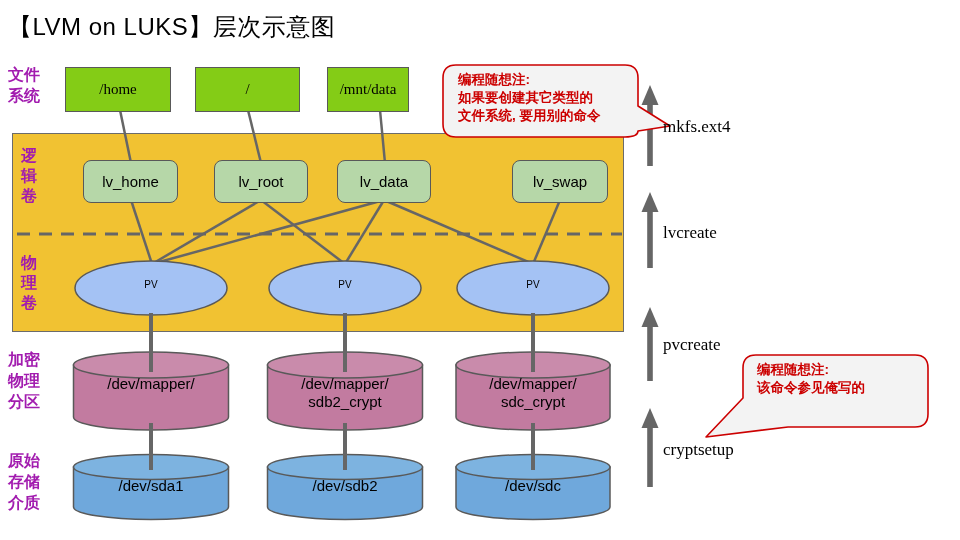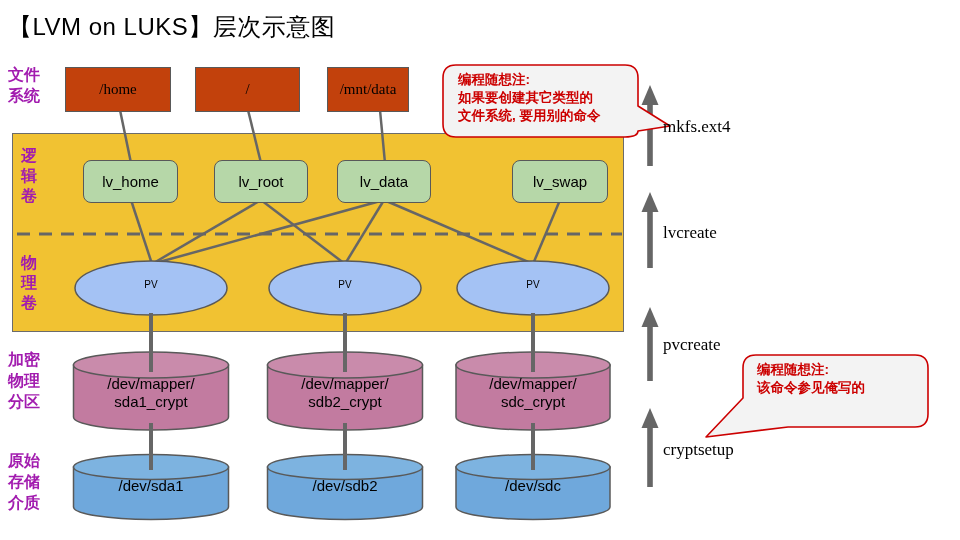--- a/index.html
+++ b/index.html
@@ -11,21 +11,21 @@
   .abs{position:absolute;}
   .page-title{
     left:8px;top:11px;font-size:24px;letter-spacing:0.5px;color:#000;white-space:nowrap;
   }
   .row-label{font-weight:bold;font-size:16px;line-height:21px;color:#a21caf;white-space:nowrap;}
   .vg-box{
     left:12px;top:133px;width:612px;height:199px;background:#f1c232;
     border:1.5px solid #6b6b6b;box-sizing:border-box;
   }
   .fs-box{
-    top:67px;height:45px;background:#c2410c;border:1.5px solid #595959;box-sizing:border-box;
+    top:67px;height:45px;background:#84cc16;border:1.5px solid #595959;box-sizing:border-box;
     display:flex;align-items:center;justify-content:center;
     font-family:"Liberation Serif", serif;font-size:15px;color:#000;
   }
   .lv-box{
     top:160px;height:43px;background:#b6d7a8;border:1.5px solid #595959;border-radius:8px;
     box-sizing:border-box;display:flex;align-items:center;justify-content:center;
     font-size:15px;color:#000;
   }
   .pv-label{top:279px;width:60px;text-align:center;font-size:10px;color:#000;}
   .cyl-label{ text-align:center;font-size:15px;line-height:18px;color:#000;}
@@ -167,21 +167,20 @@
   <div class="abs lv-box" style="left:512px;width:96px;">
     <span>lv_swap</span>
   </div>
 
   <div class="abs pv-label" style="left:121px;">PV</div>
   <div class="abs pv-label" style="left:315px;">PV</div>
   <div class="abs pv-label" style="left:503px;">PV</div>
 
   <div class="abs cyl-label" style="left:76px;top:375px;width:150px;">
     <div>/dev/mapper/</div>
-    <div>sda1_crypt</div>
   </div>
   <div class="abs cyl-label" style="left:270px;top:375px;width:150px;">
     <div>/dev/mapper/</div>
     <div>sdb2_crypt</div>
   </div>
   <div class="abs cyl-label" style="left:458px;top:375px;width:150px;">
     <div>/dev/mapper/</div>
     <div>sdc_crypt</div>
   </div>
 

